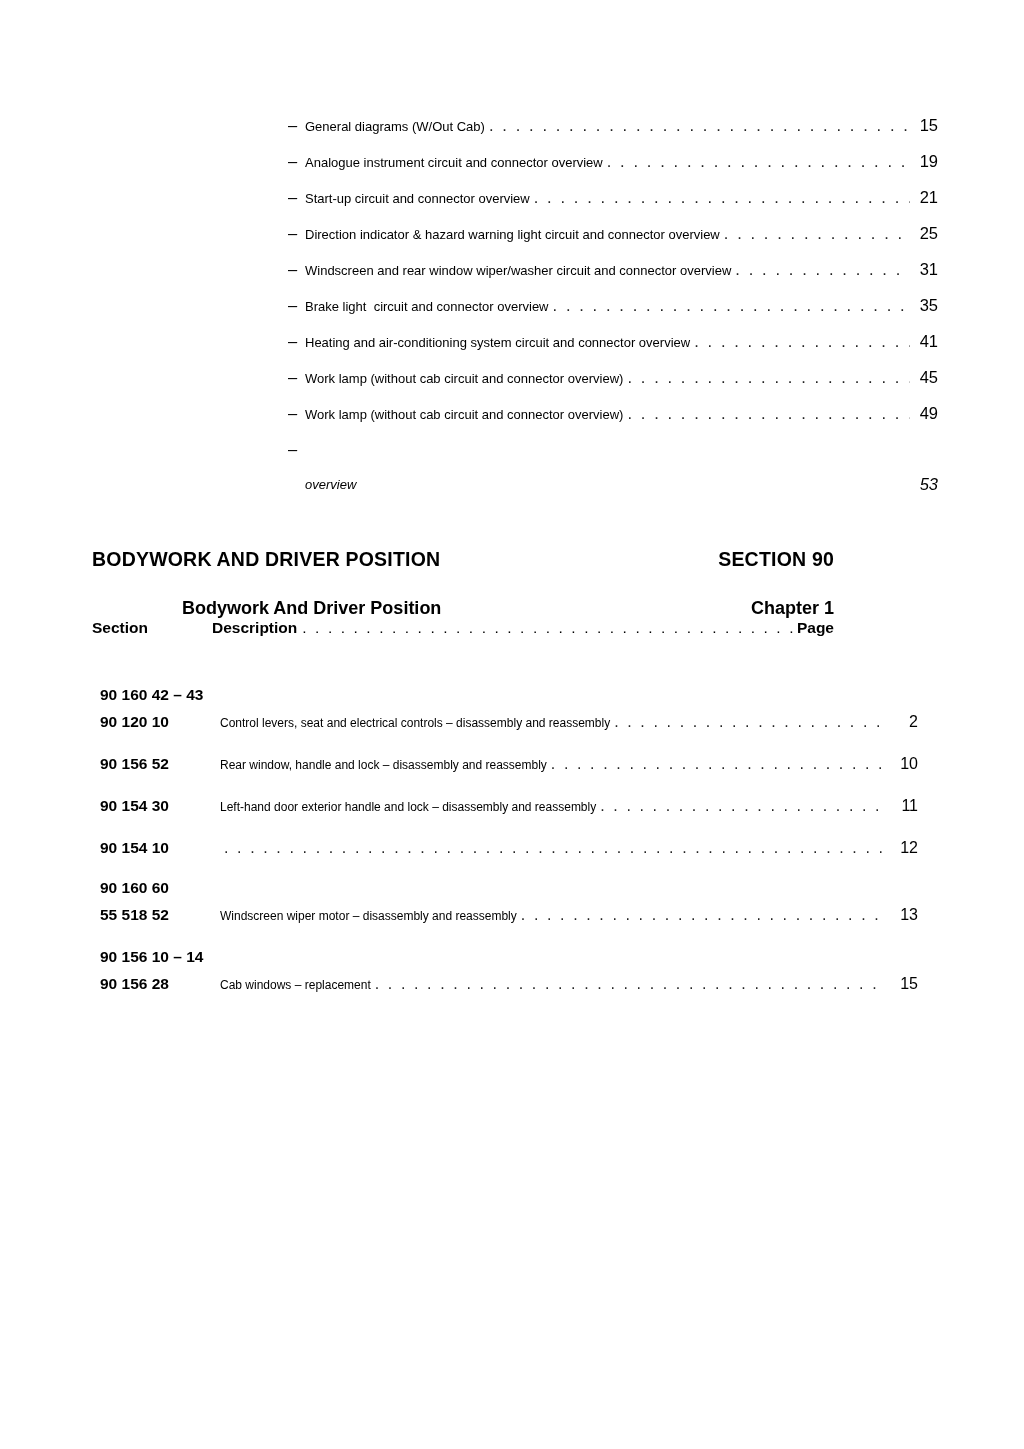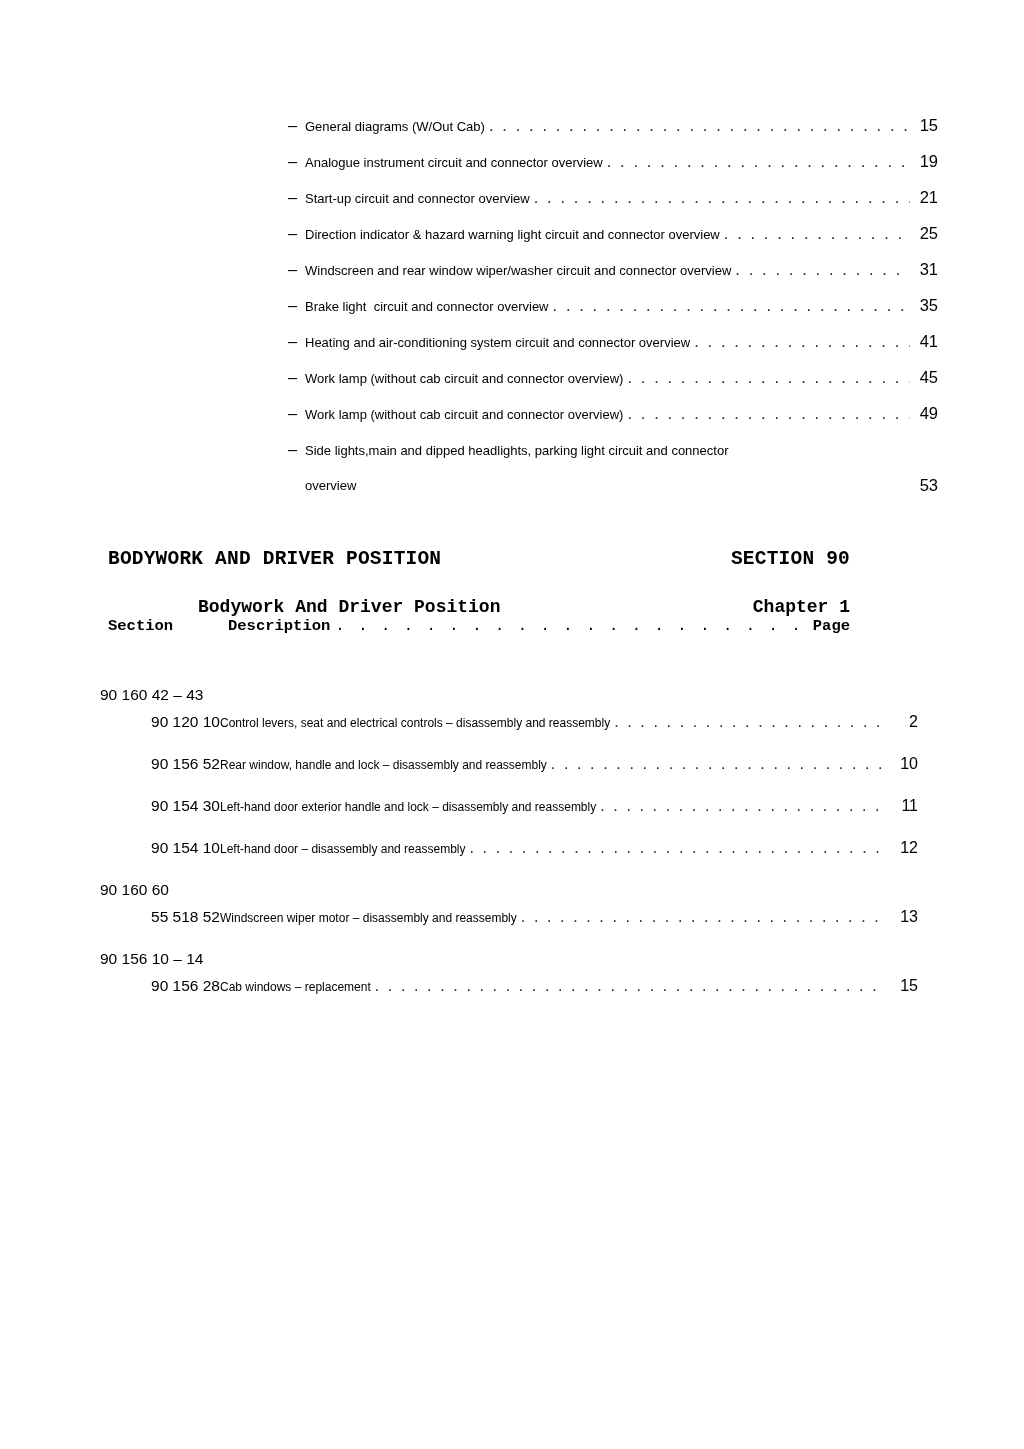--- a/index.html
+++ b/index.html
@@ -65,31 +65,31 @@
     line-height: 35px;
   }
   .toc-row.wrap .l1 {
     display: flex;
     align-items: baseline;
   }
   .toc-row.wrap .l2 {
     display: flex;
     align-items: flex-end;
     margin-left: 17px;
+    font-style: italic;
   }
   .toc-row.wrap .l2 .toc-text { flex: 0 0 auto; }
   .toc-row.wrap .l2 .spacer { flex: 1 1 auto; }
 
   
   .sec-block {
     position: absolute;
-    left: 108px;
+    left: 92px;
     top: 548px;
     width: 742px;
-    font-family: Liberation Mono, monospace;
   }
   .sec-line1 {
     display: flex;
     justify-content: space-between;
     align-items: baseline;
     font-size: 19.5px;
     font-weight: bold;
     letter-spacing: 0.2px;
   }
   .sec-line2 {
@@ -135,23 +135,22 @@
     width: 818px;
   }
   .trow {
     display: flex;
     align-items: baseline;
     white-space: pre;
   }
   .trow .sec {
     flex: 0 0 120px;
     font-size: 15.5px;
-    font-weight: normal;
-    line-height: 27px;
-    text-align: right;
+    font-weight: bold;
+    line-height: 27px;
   }
   .trow .desc {
     flex: 0 0 auto;
     font-size: 12px;
     line-height: 27px;
   }
   .trow .leader {
     flex: 1 1 auto;
     overflow: hidden;
     white-space: nowrap;
@@ -179,21 +178,21 @@
   <div class="toc-top" id="tocTop">
       <div class="toc-row"><span class="toc-dash">–</span><span class="toc-text">General diagrams (W/Out Cab)</span><span class="toc-leader">. . . . . . . . . . . . . . . . . . . . . . . . . . . . . . . . . . . . . . . . . . . . . . . . . . . . . . . . . . . . . . . . . . . . . . . . . . . . . . . . . . . . . . . . . . .</span><span class="toc-page">15</span></div>
       <div class="toc-row"><span class="toc-dash">–</span><span class="toc-text">Analogue instrument circuit and connector overview</span><span class="toc-leader">. . . . . . . . . . . . . . . . . . . . . . . . . . . . . . . . . . . . . . . . . . . . . . . . . . . . . . . . . . . . . . . . . . . . . . . . . . . . . . . . . . . . . . . . . . .</span><span class="toc-page">19</span></div>
       <div class="toc-row"><span class="toc-dash">–</span><span class="toc-text">Start-up circuit and connector overview</span><span class="toc-leader">. . . . . . . . . . . . . . . . . . . . . . . . . . . . . . . . . . . . . . . . . . . . . . . . . . . . . . . . . . . . . . . . . . . . . . . . . . . . . . . . . . . . . . . . . . .</span><span class="toc-page">21</span></div>
       <div class="toc-row"><span class="toc-dash">–</span><span class="toc-text">Direction indicator &amp; hazard warning light circuit and connector overview</span><span class="toc-leader">. . . . . . . . . . . . . . . . . . . . . . . . . . . . . . . . . . . . . . . . . . . . . . . . . . . . . . . . . . . . . . . . . . . . . . . . . . . . . . . . . . . . . . . . . . .</span><span class="toc-page">25</span></div>
       <div class="toc-row"><span class="toc-dash">–</span><span class="toc-text">Windscreen and rear window wiper/washer circuit and connector overview</span><span class="toc-leader">. . . . . . . . . . . . . . . . . . . . . . . . . . . . . . . . . . . . . . . . . . . . . . . . . . . . . . . . . . . . . . . . . . . . . . . . . . . . . . . . . . . . . . . . . . .</span><span class="toc-page">31</span></div>
       <div class="toc-row"><span class="toc-dash">–</span><span class="toc-text">Brake light  circuit and connector overview</span><span class="toc-leader">. . . . . . . . . . . . . . . . . . . . . . . . . . . . . . . . . . . . . . . . . . . . . . . . . . . . . . . . . . . . . . . . . . . . . . . . . . . . . . . . . . . . . . . . . . .</span><span class="toc-page">35</span></div>
       <div class="toc-row"><span class="toc-dash">–</span><span class="toc-text">Heating and air-conditioning system circuit and connector overview</span><span class="toc-leader">. . . . . . . . . . . . . . . . . . . . . . . . . . . . . . . . . . . . . . . . . . . . . . . . . . . . . . . . . . . . . . . . . . . . . . . . . . . . . . . . . . . . . . . . . . .</span><span class="toc-page">41</span></div>
       <div class="toc-row"><span class="toc-dash">–</span><span class="toc-text">Work lamp (without cab circuit and connector overview)</span><span class="toc-leader">. . . . . . . . . . . . . . . . . . . . . . . . . . . . . . . . . . . . . . . . . . . . . . . . . . . . . . . . . . . . . . . . . . . . . . . . . . . . . . . . . . . . . . . . . . .</span><span class="toc-page">45</span></div>
       <div class="toc-row"><span class="toc-dash">–</span><span class="toc-text">Work lamp (without cab circuit and connector overview)</span><span class="toc-leader">. . . . . . . . . . . . . . . . . . . . . . . . . . . . . . . . . . . . . . . . . . . . . . . . . . . . . . . . . . . . . . . . . . . . . . . . . . . . . . . . . . . . . . . . . . .</span><span class="toc-page">49</span></div>
-      <div class="toc-row wrap"><div class="l1"><span class="toc-dash">–</span><span class="toc-text">Side lights,main and dipped headlights, parking light circuit and connector</span></div><div class="l2"><span class="toc-text">overview</span><span class="spacer"></span><span class="toc-page">53</span></div></div>
+      <div class="toc-row wrap"><div class="l1"><span class="toc-dash">–</span></div><div class="l2"><span class="toc-text">overview</span><span class="spacer"></span><span class="toc-page">53</span></div></div>
     </div>
 
   <div class="sec-block">
     <div class="sec-line1">
       <span>BODYWORK AND DRIVER POSITION</span>
       <span>SECTION 90</span>
     </div>
     <div class="sec-line2">
       <span>Bodywork And Driver Position</span>
       <span>Chapter 1</span>
@@ -214,21 +213,21 @@
       <div class="gap"></div>
       <div class="grp">
         <div class="trow"><span class="sec">90 156 52</span><span class="desc">Rear window, handle and lock – disassembly and reassembly</span><span class="leader">. . . . . . . . . . . . . . . . . . . . . . . . . . . . . . . . . . . . . . . . . . . . . . . . . . . . . . . . . . . . . . . . . . . . . . . . . . . . . . . . . . . . . . . . . . . . . . . . . . . . . . . . .</span><span class="pg">10</span></div>
       </div>
       <div class="gap"></div>
       <div class="grp">
         <div class="trow"><span class="sec">90 154 30</span><span class="desc">Left-hand door exterior handle and lock – disassembly and reassembly</span><span class="leader">. . . . . . . . . . . . . . . . . . . . . . . . . . . . . . . . . . . . . . . . . . . . . . . . . . . . . . . . . . . . . . . . . . . . . . . . . . . . . . . . . . . . . . . . . . . . . . . . . . . . . . . . .</span><span class="pg">11</span></div>
       </div>
       <div class="gap"></div>
       <div class="grp">
-        <div class="trow"><span class="sec">90 154 10</span><span class="desc">Left-hand door – disassembly and reassembly</span><span class="leader">. . . . . . . . . . . . . . . . . . . . . . . . . . . . . . . . . . . . . . . . . . . . . . . . . . . . . . . . . . . . . . . . . . . . . . . . . . . . . . . . . . . . . . . . . . . . . . . . . . . . . . . . .</span><span class="pg">12</span></div>
+        <div class="trow"><span class="sec">90 154 10</span><span class="leader">. . . . . . . . . . . . . . . . . . . . . . . . . . . . . . . . . . . . . . . . . . . . . . . . . . . . . . . . . . . . . . . . . . . . . . . . . . . . . . . . . . . . . . . . . . . . . . . . . . . . . . . . .</span><span class="pg">12</span></div>
       </div>
       <div class="gap"></div>
       <div class="grp">
         <div class="trow codeonly"><span class="sec" style="flex: 0 0 auto;">90 160 60</span></div>
         <div class="trow"><span class="sec">55 518 52</span><span class="desc">Windscreen wiper motor – disassembly and reassembly</span><span class="leader">. . . . . . . . . . . . . . . . . . . . . . . . . . . . . . . . . . . . . . . . . . . . . . . . . . . . . . . . . . . . . . . . . . . . . . . . . . . . . . . . . . . . . . . . . . . . . . . . . . . . . . . . .</span><span class="pg">13</span></div>
       </div>
       <div class="gap"></div>
       <div class="grp">
         <div class="trow codeonly"><span class="sec" style="flex: 0 0 auto;">90 156 10 – 14</span></div>
         <div class="trow"><span class="sec">90 156 28</span><span class="desc">Cab windows – replacement</span><span class="leader">. . . . . . . . . . . . . . . . . . . . . . . . . . . . . . . . . . . . . . . . . . . . . . . . . . . . . . . . . . . . . . . . . . . . . . . . . . . . . . . . . . . . . . . . . . . . . . . . . . . . . . . . .</span><span class="pg">15</span></div>

